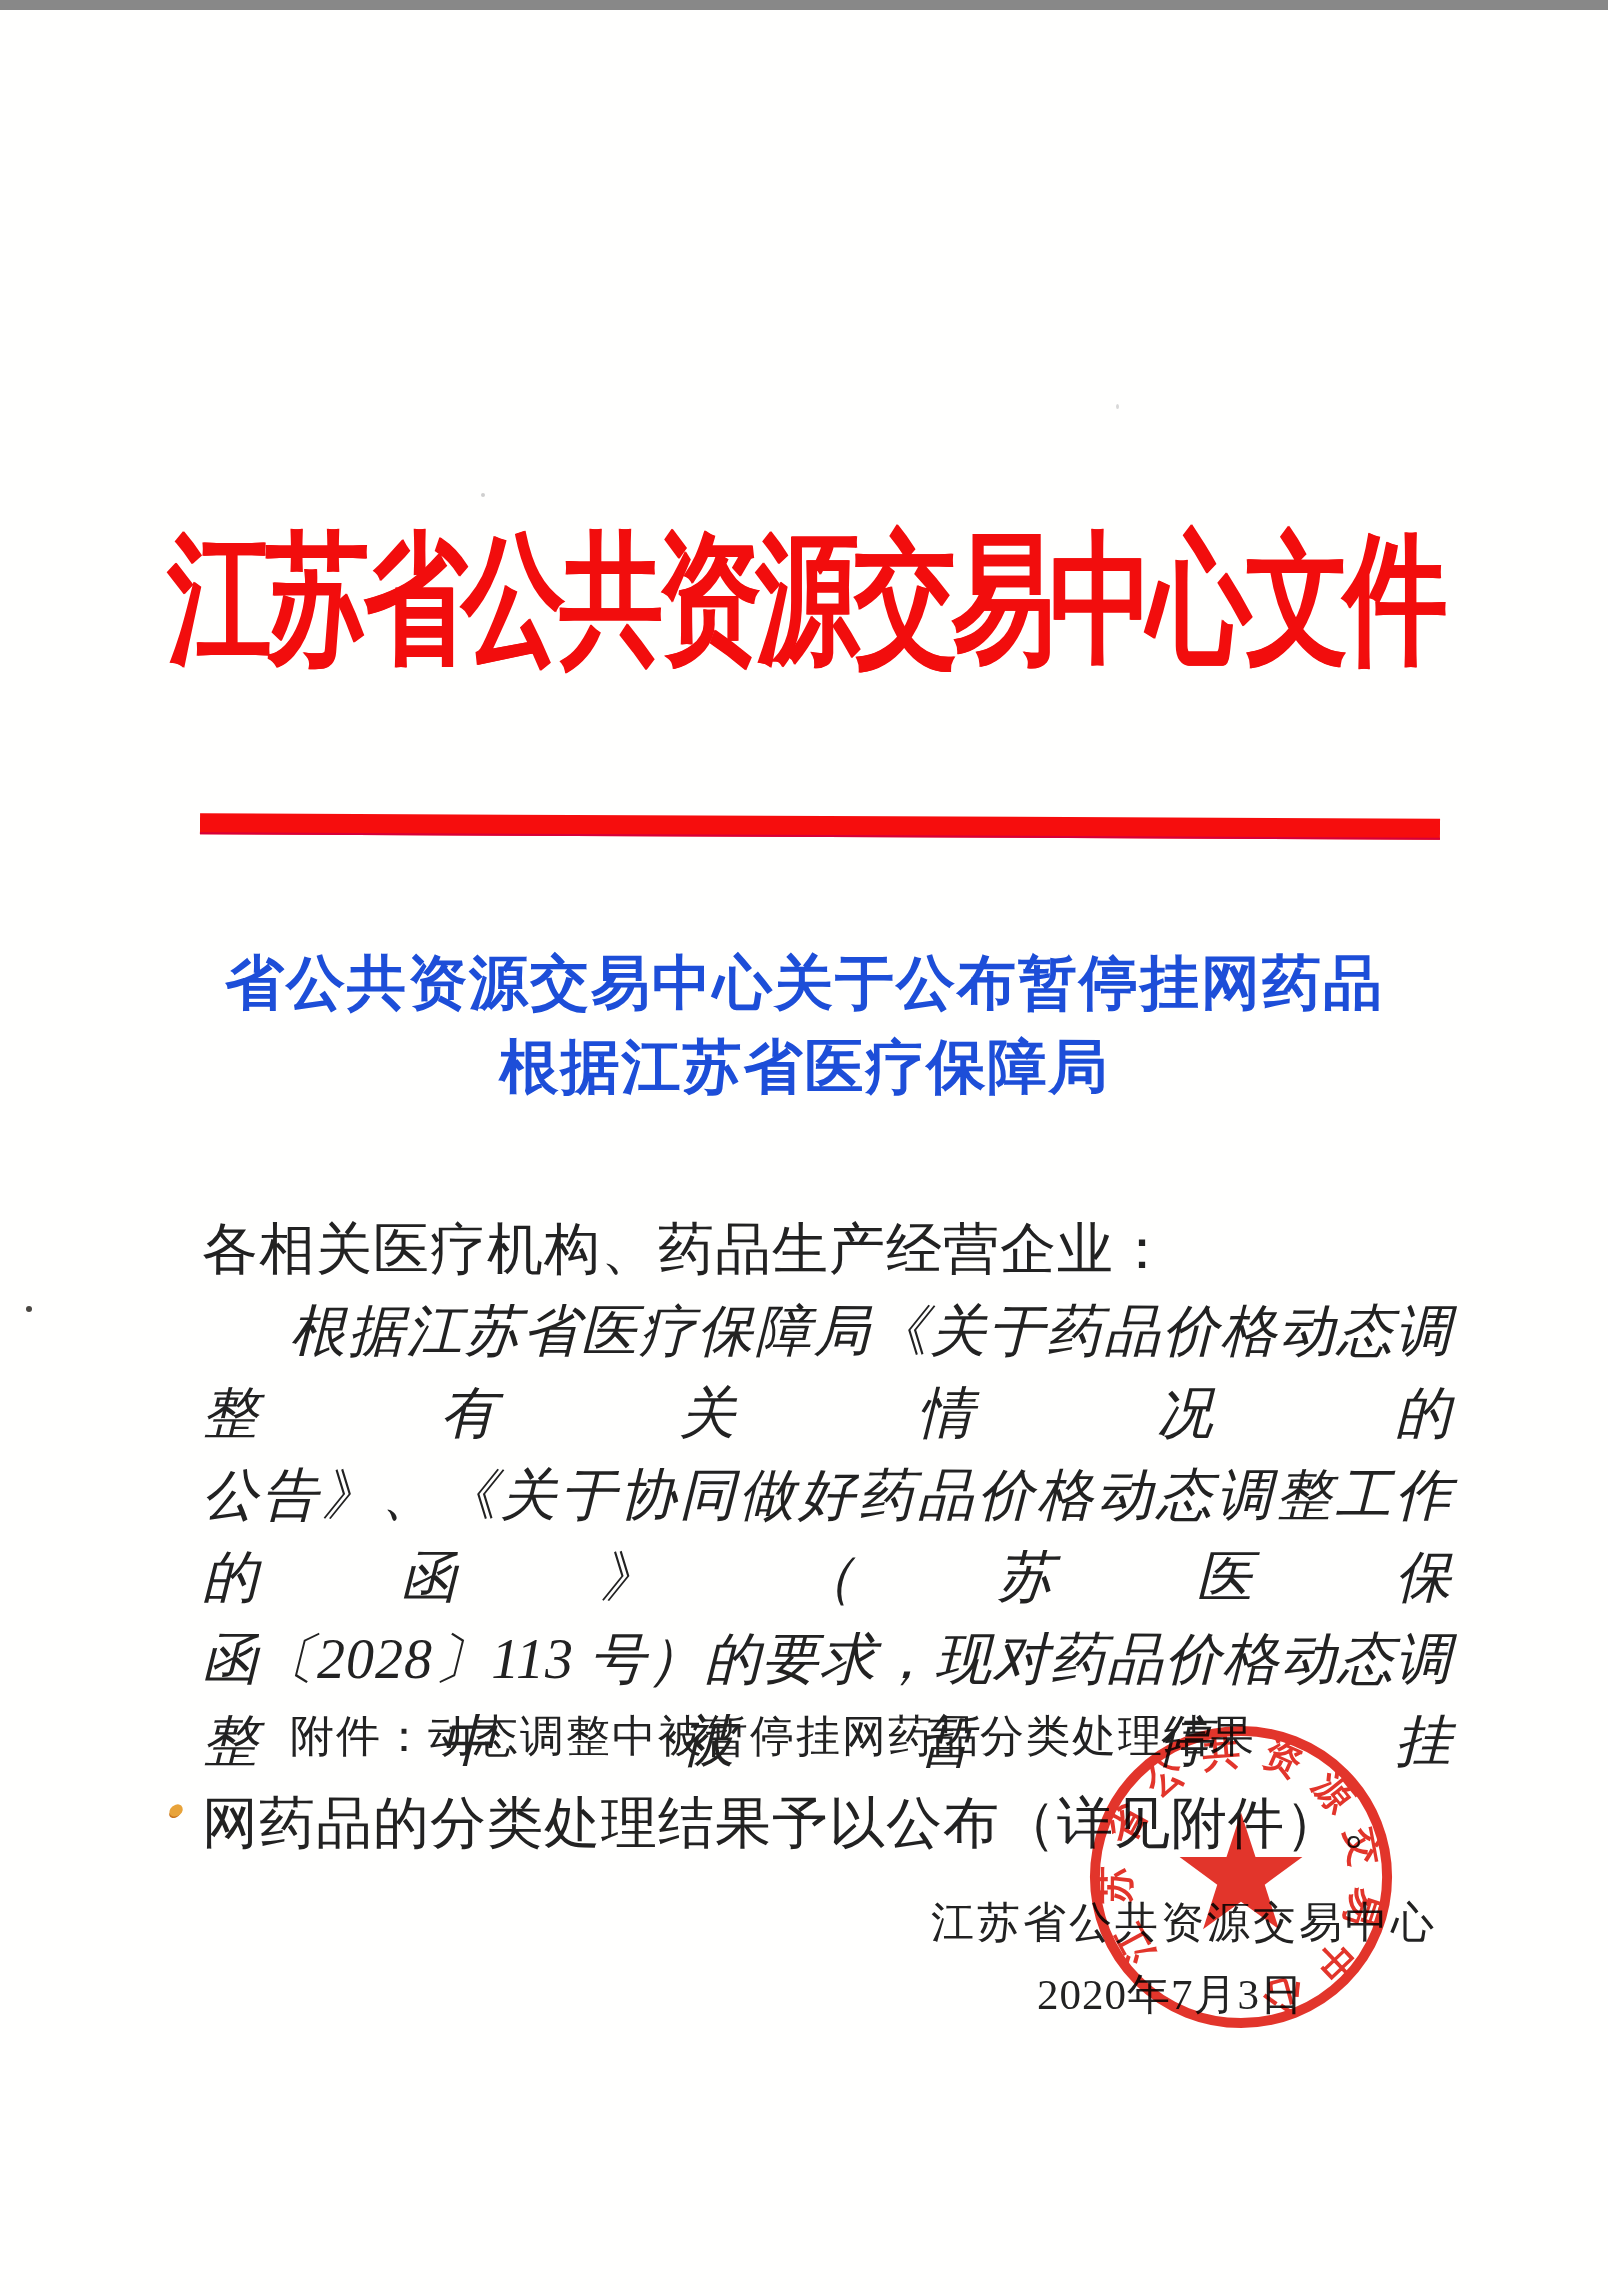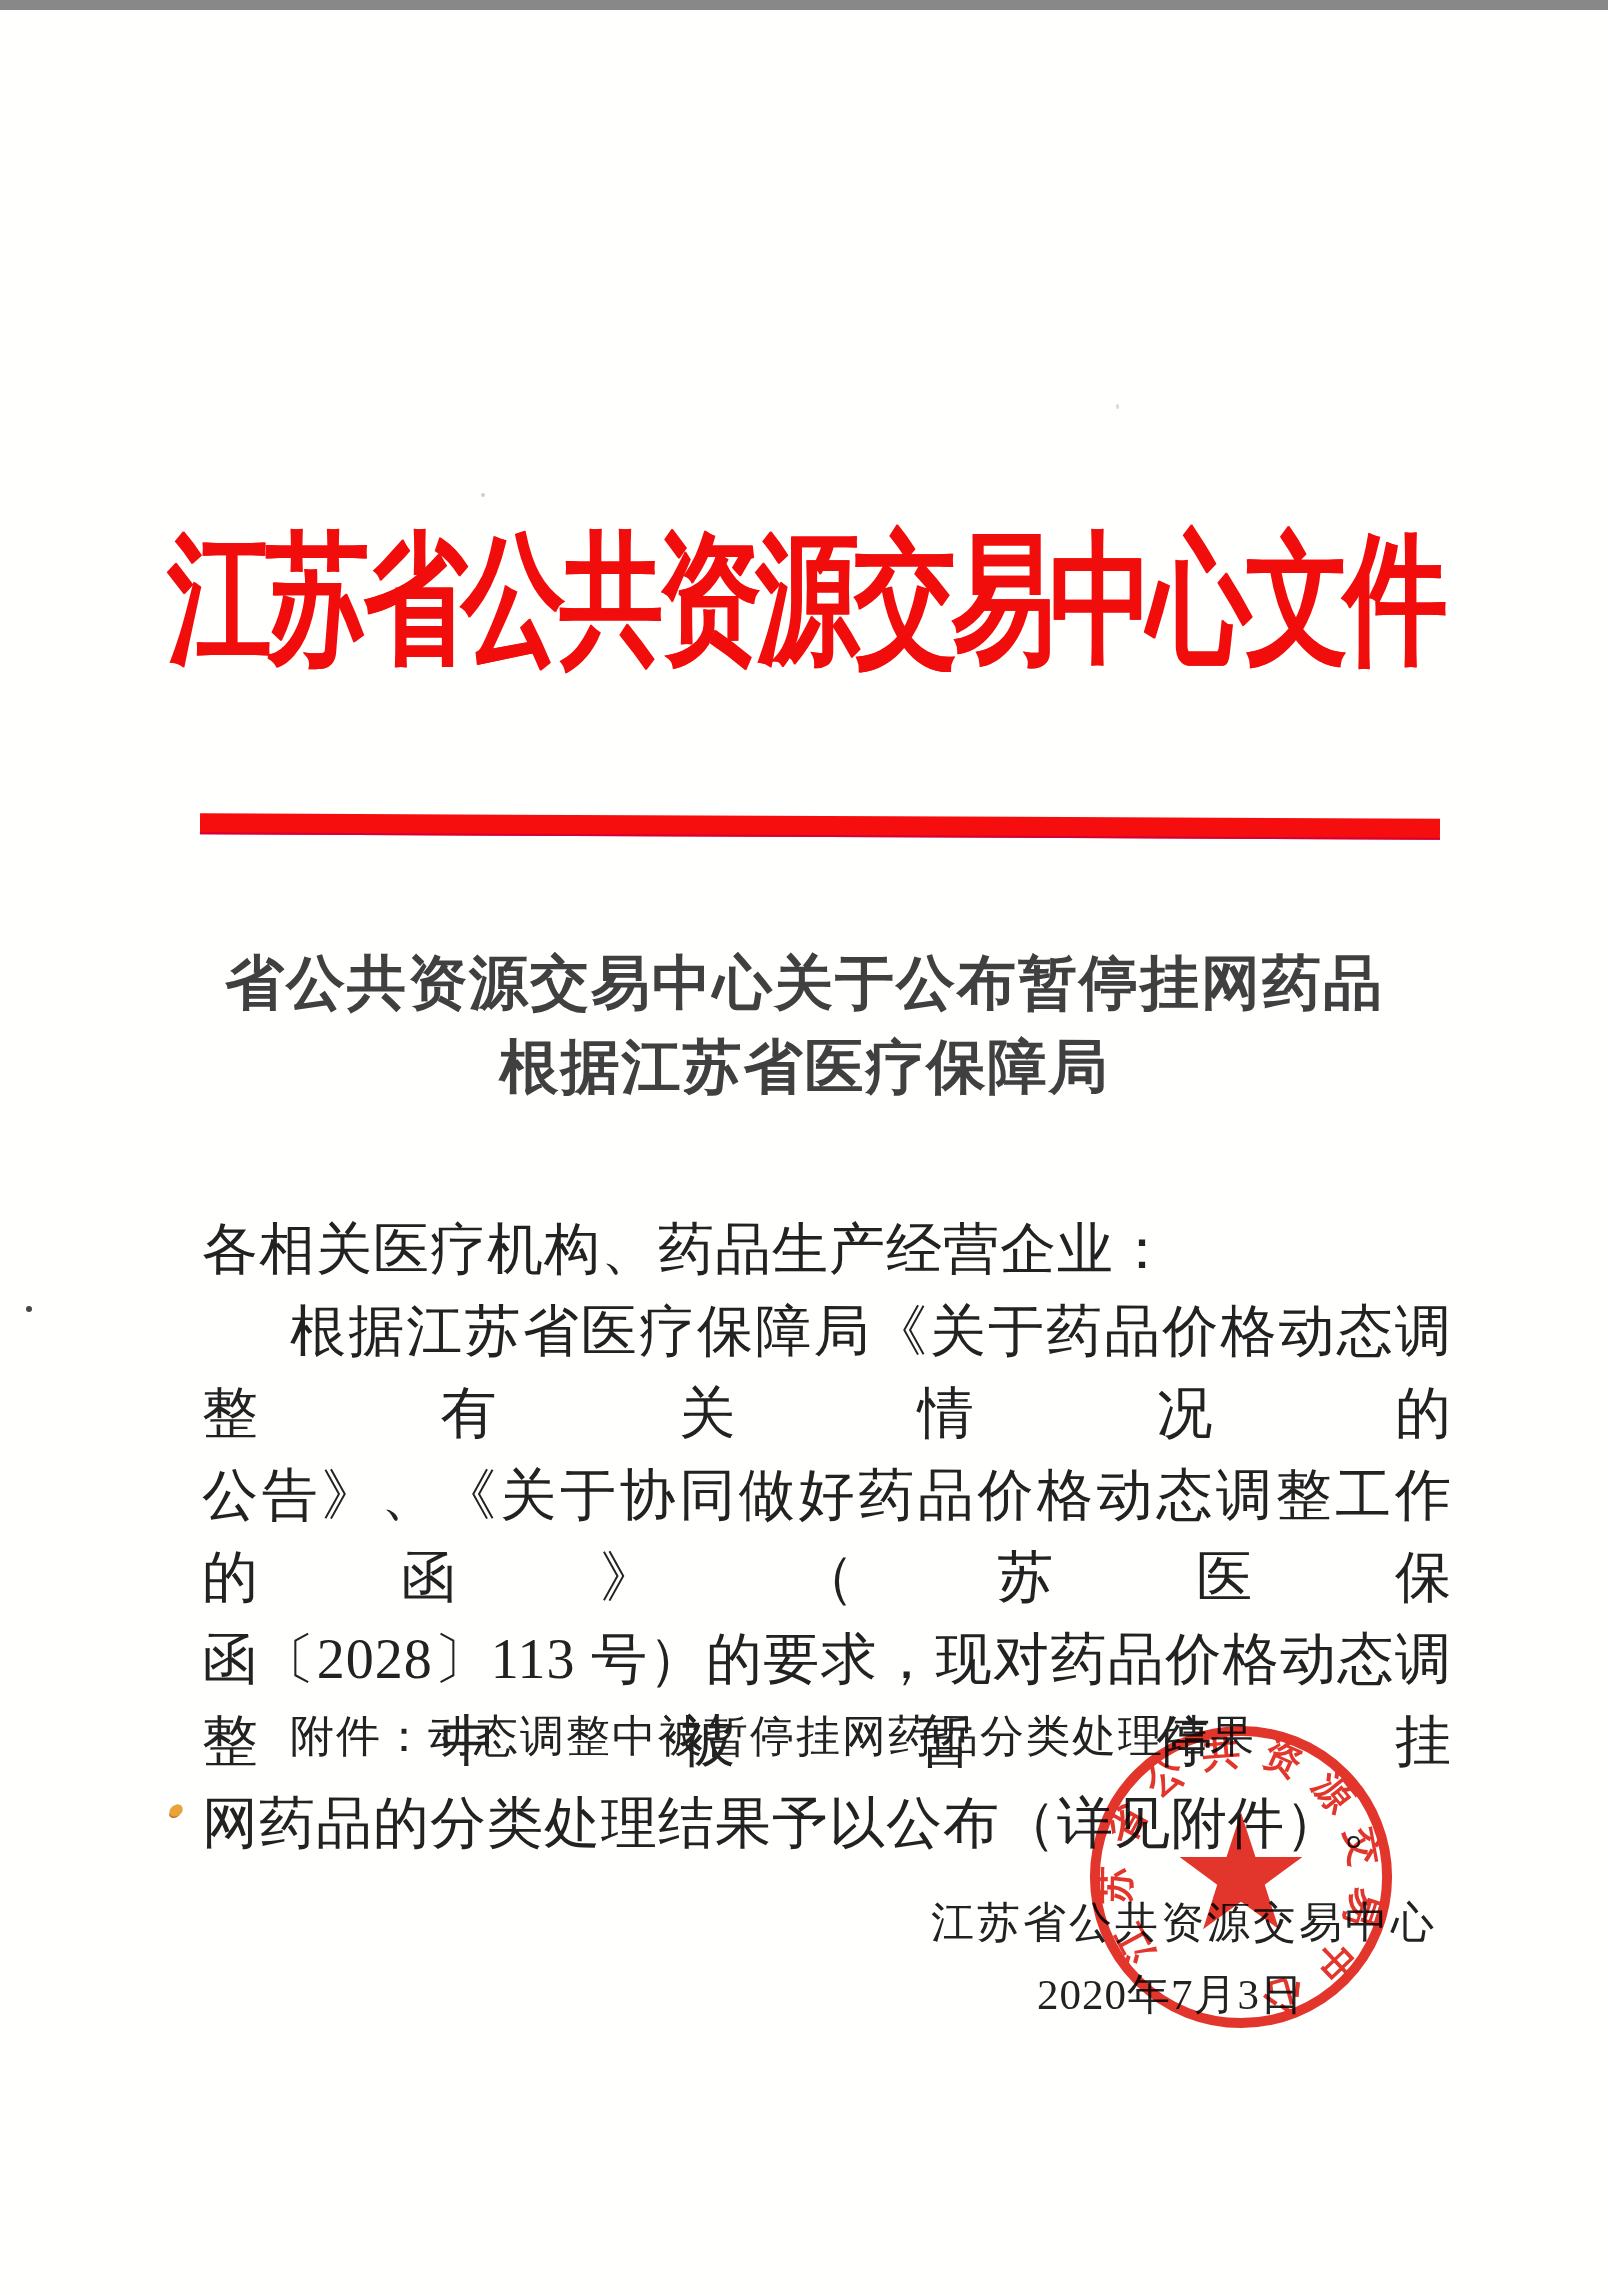--- a/index.html
+++ b/index.html
@@ -32,30 +32,30 @@
   .red-rule{
     position:absolute;left:200px;top:806px;width:1240px;height:19px;
     background:#f60d0d;
     transform:rotate(0.25deg);
     border-bottom:2px solid #d5003a;
   }
   .notice-title{
     position:absolute;left:0;top:931px;width:1609px;
     text-align:center;
     font-size:59px;font-weight:700;letter-spacing:2px;
-    line-height:84px;color:#404040;
+    line-height:84px;color:#1d4ed8;
     white-space:nowrap;
   }
   .body-block{
     position:absolute;left:202px;top:1198px;width:1250px;
     font-size:56px;line-height:82px;color:#222;
     letter-spacing:1px;
   }
   .bline{width:100%;}
-  .jline{text-align:justify;text-align-last:justify;}
+  .jline{text-align:justify;text-align-last:justify;font-style:italic;}
   .indent{text-indent:88px;}
   .attachment-line{
     position:absolute;left:202px;top:1699px;width:1250px;
     font-size:44px;line-height:56px;letter-spacing:2px;color:#222;
     text-indent:88px;white-space:nowrap;
   }
   .signature{
     position:absolute;left:931px;top:1884px;
     font-size:43px;letter-spacing:3px;color:#222;
     white-space:nowrap;

